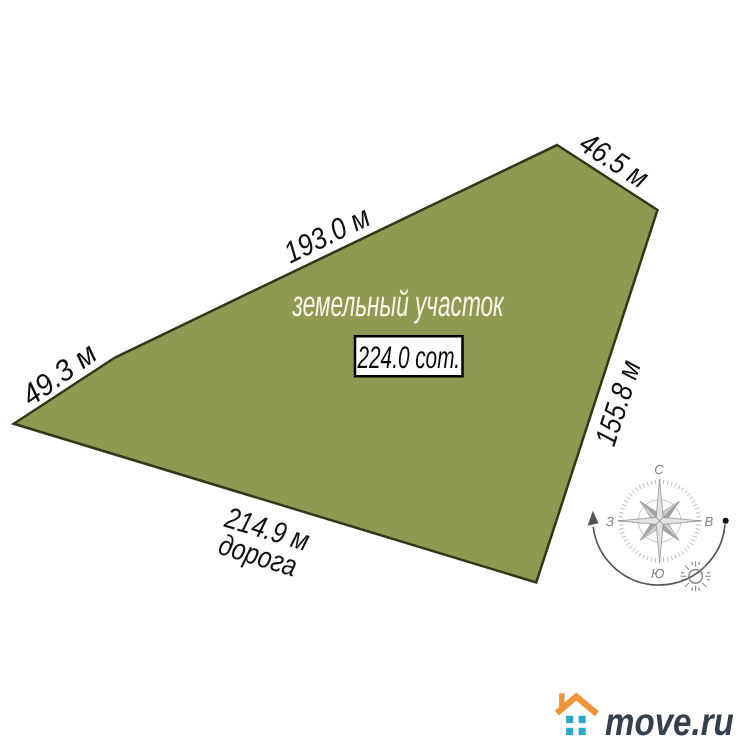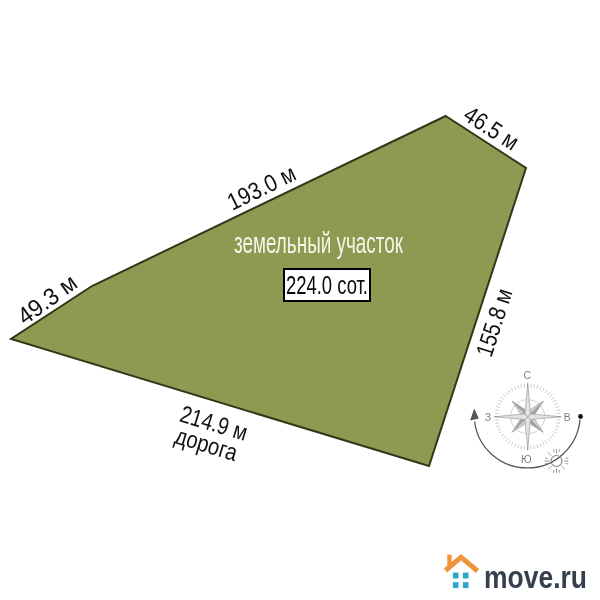--- a/index.html
+++ b/index.html
@@ -1,16 +1,16 @@
 <!DOCTYPE html>
 <html><head>
 <meta charset="utf-8">
 <style>
   html,body{margin:0;padding:0;background:#ffffff;}
-  .page{width:600px;height:600px;position:relative;font-family:"Liberation Sans",sans-serif;}
+  .page{width:600px;height:600px;position:relative;font-family:"Liberation Sans",sans-serif;font-style:italic;}
   svg{position:absolute;top:0;left:0;}
   text{font-family:"Liberation Sans",sans-serif;}
 </style>
 </head>
 <body>
 <div class="page">
 <svg width="600" height="600" viewBox="0 0 600 600">
 
   <rect x="0" y="0" width="600" height="600" fill="#ffffff"></rect>
 

